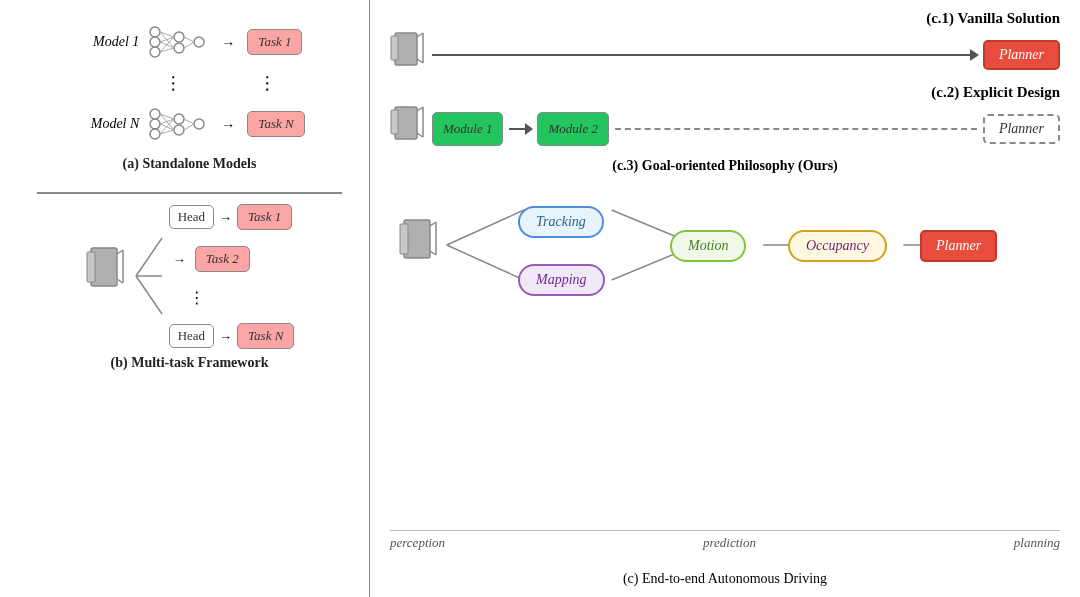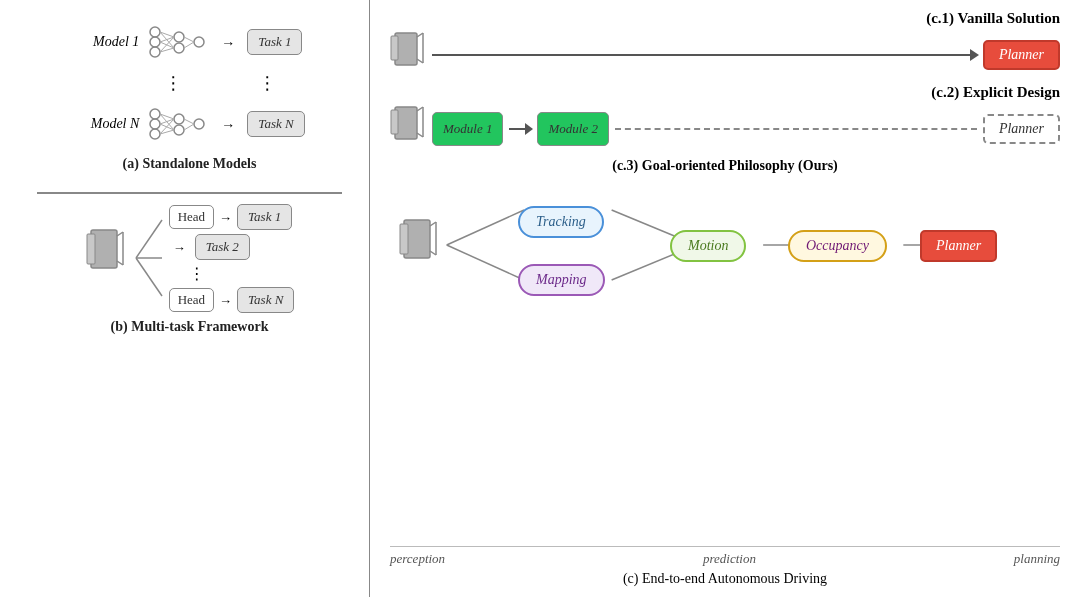--- a/index.html
+++ b/index.html
@@ -67,21 +67,21 @@
     .model-label {
       font-size: 14px;
       font-style: italic;
       width: 65px;
       text-align: right;
     }
 
     .task-box {
       border: 1.5px solid #888;
       border-radius: 5px;
-      background: #e5e5e5;
+      background: #fca5a5;
       padding: 4px 10px;
       font-size: 13px;
       font-style: italic;
       color: #333;
       white-space: nowrap;
     }
 
     .section-caption {
       font-size: 14px;
       text-align: center;
@@ -113,21 +113,21 @@
     .multitask-inner {
       display: flex;
       flex-direction: row;
       align-items: center;
       gap: 5px;
     }
 
     .task-branches {
       display: flex;
       flex-direction: column;
-      gap: 4px;
+      gap: 16px;
       margin-left: 0;
     }
 
     .branch-row {
       display: flex;
       align-items: center;
       gap: 5px;
     }
 
     .head-box {
@@ -408,18 +408,18 @@
           </div>
         </div>
 
         <div style="display:flex;flex-direction:row;justify-content:space-between;border-top:1px solid #bbb;padding-top:4px;margin-top:2px;">
           <span style="font-size:13px;font-style:italic;color:#555;">perception</span>
           <span style="font-size:13px;font-style:italic;color:#555;">prediction</span>
           <span style="font-size:13px;font-style:italic;color:#555;">planning</span>
         </div>
       </div>
 
-      <div style="font-size:14px;text-align:center;margin-top:4px;">
+      <div style="font-size:14px;text-align:center;margin-top:20px;">
         <span>(c) End-to-end Autonomous Driving</span>
       </div>
     </div>
   </div>
 </div>
 
 </body></html>

